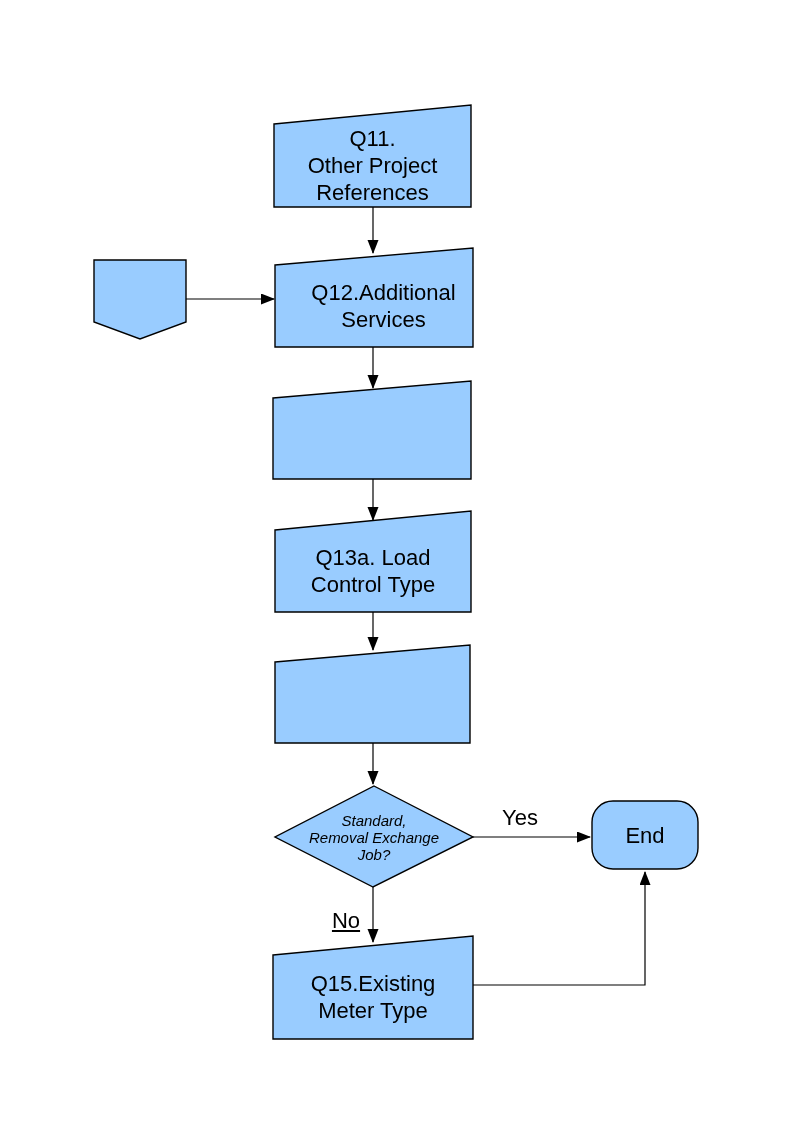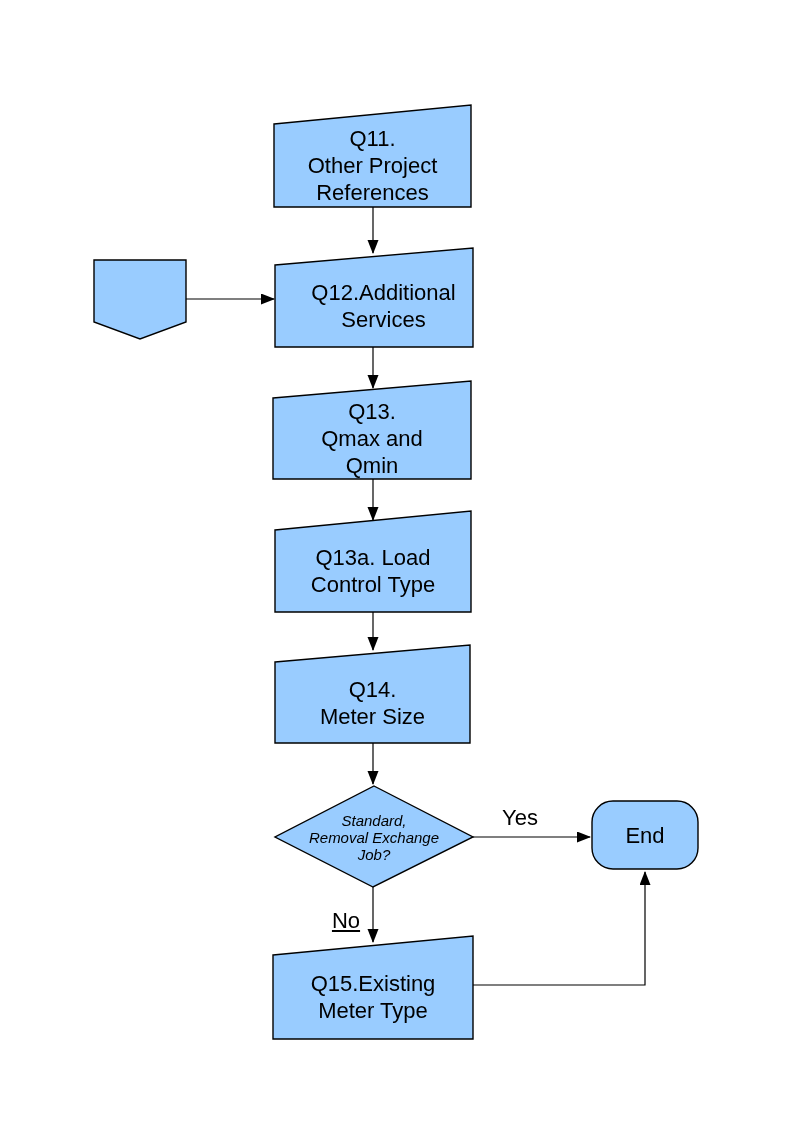--- a/index.html
+++ b/index.html
@@ -96,27 +96,22 @@
     <polygon points="374,749 473,800 373,850 275,800" class="shape"></polygon>
     <rect x="592" y="764" width="106" height="68" rx="21" ry="21" class="shape"></rect>
     <polygon points="273,918 473,899 473,1002 273,1002" class="shape"></polygon>
   </svg>
 
   <div class="node-label" style="left:274px; top:87px; width:197px; height:83px;">Q11.
 Other Project
 References</div>
   <div class="node-label" style="left:275px; top:228px; width:217px; height:82px;">Q12.Additional
 Services</div>
-  <div class="node-label" style="left:273px; top:361px; width:198px; height:81px;">Q13.
-Qmax and
-Qmin</div>
   <div class="node-label" style="left:275px; top:493px; width:196px; height:82px;">Q13a. Load
 Control Type</div>
-  <div class="node-label" style="left:275px; top:625px; width:195px; height:81px;">Q14.
-Meter Size</div>
   <div class="node-label diamond" style="left:280px; top:761px; width:188px; height:78px;font-style:italic;">Standard,
 Removal Exchange
 Job?</div>
   <div class="node-label" style="left:592px; top:764px; width:106px; height:68px;border-radius:8px;">End</div>
   <div class="node-label" style="left:273px; top:918px; width:200px; height:84px;">Q15.Existing
 Meter Type</div>
 
   <div class="edge-label" style="left:490px; top:766px; width:60px; height:30px;">Yes</div>
   <div class="edge-label" style="left:318px; top:870px; width:56px; height:28px;text-decoration:underline;">No</div>
 

